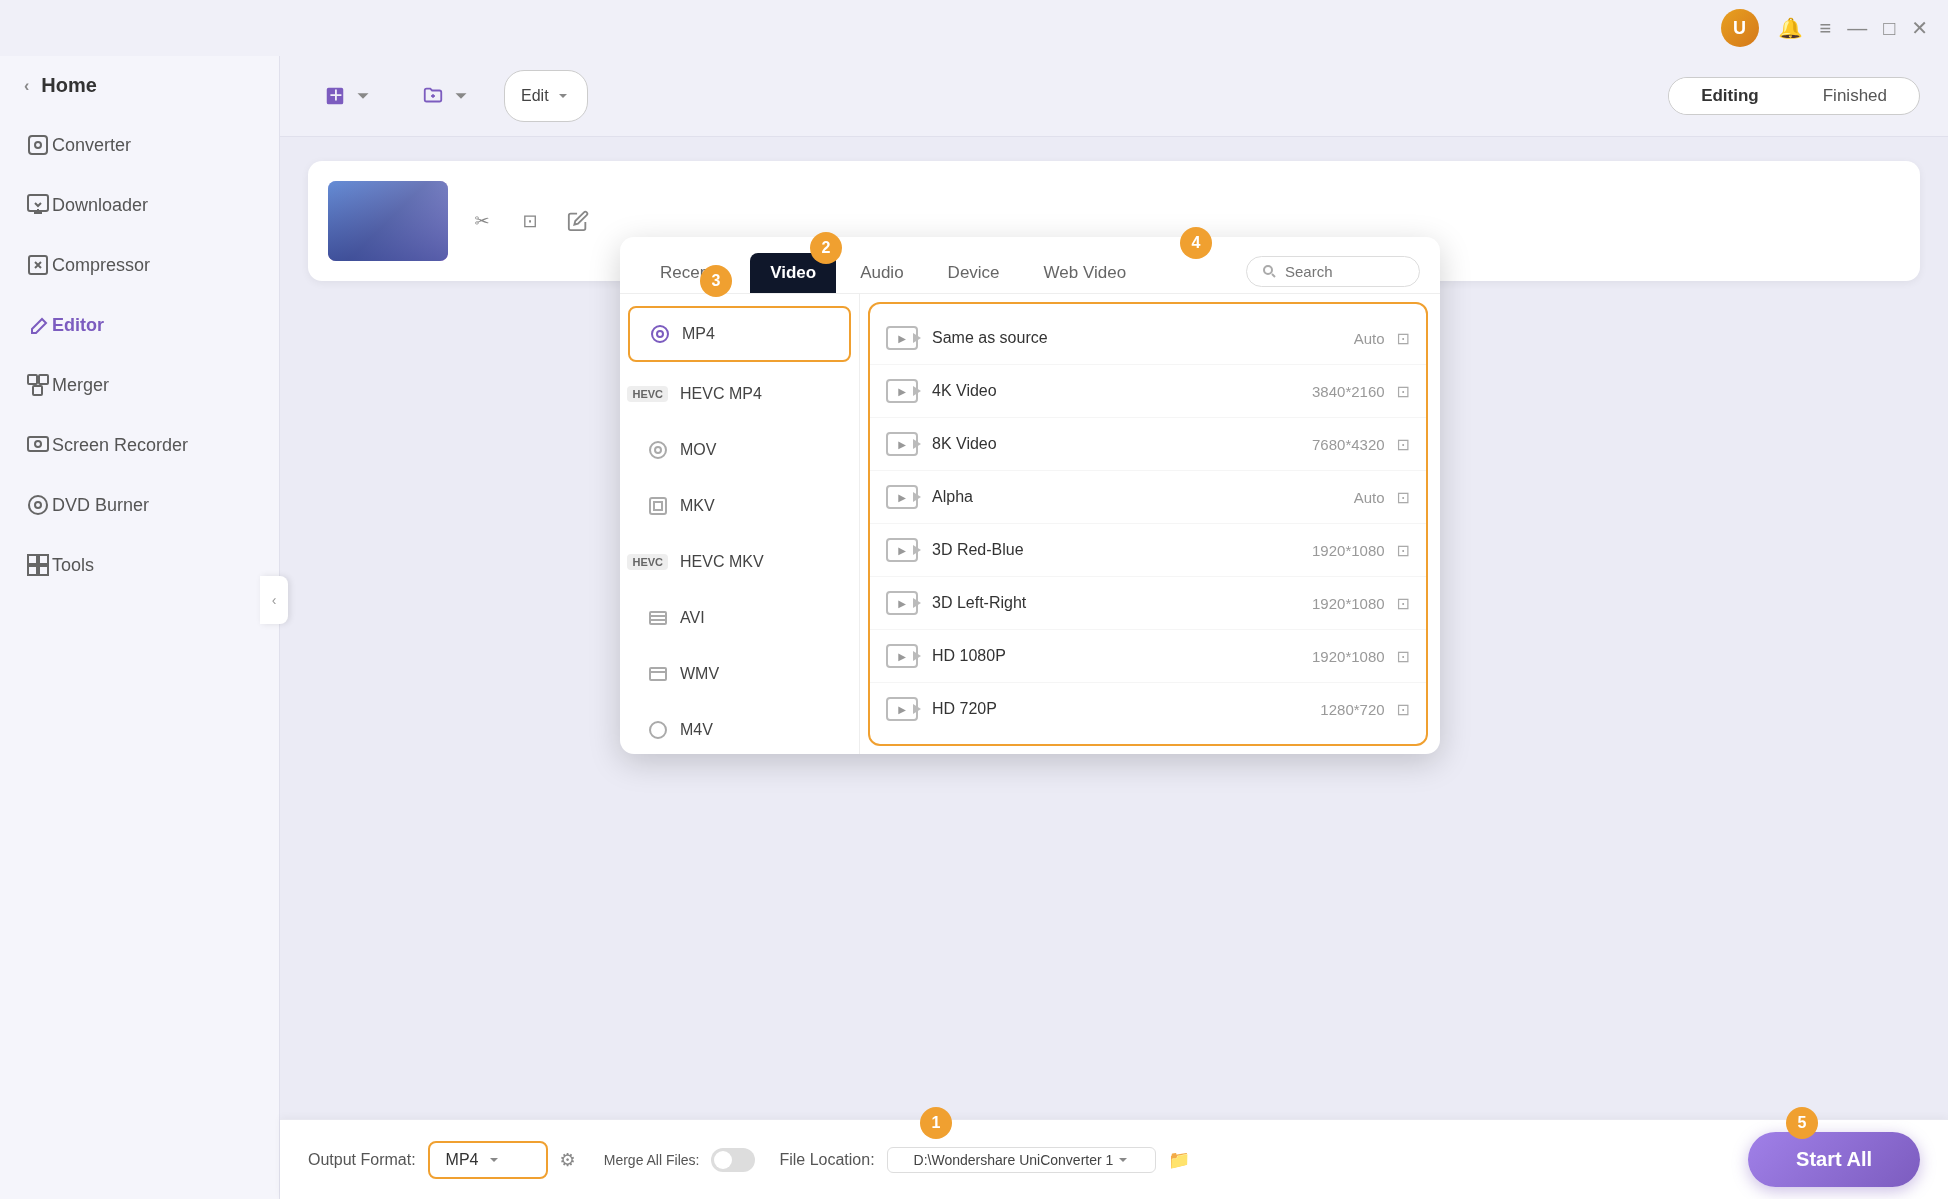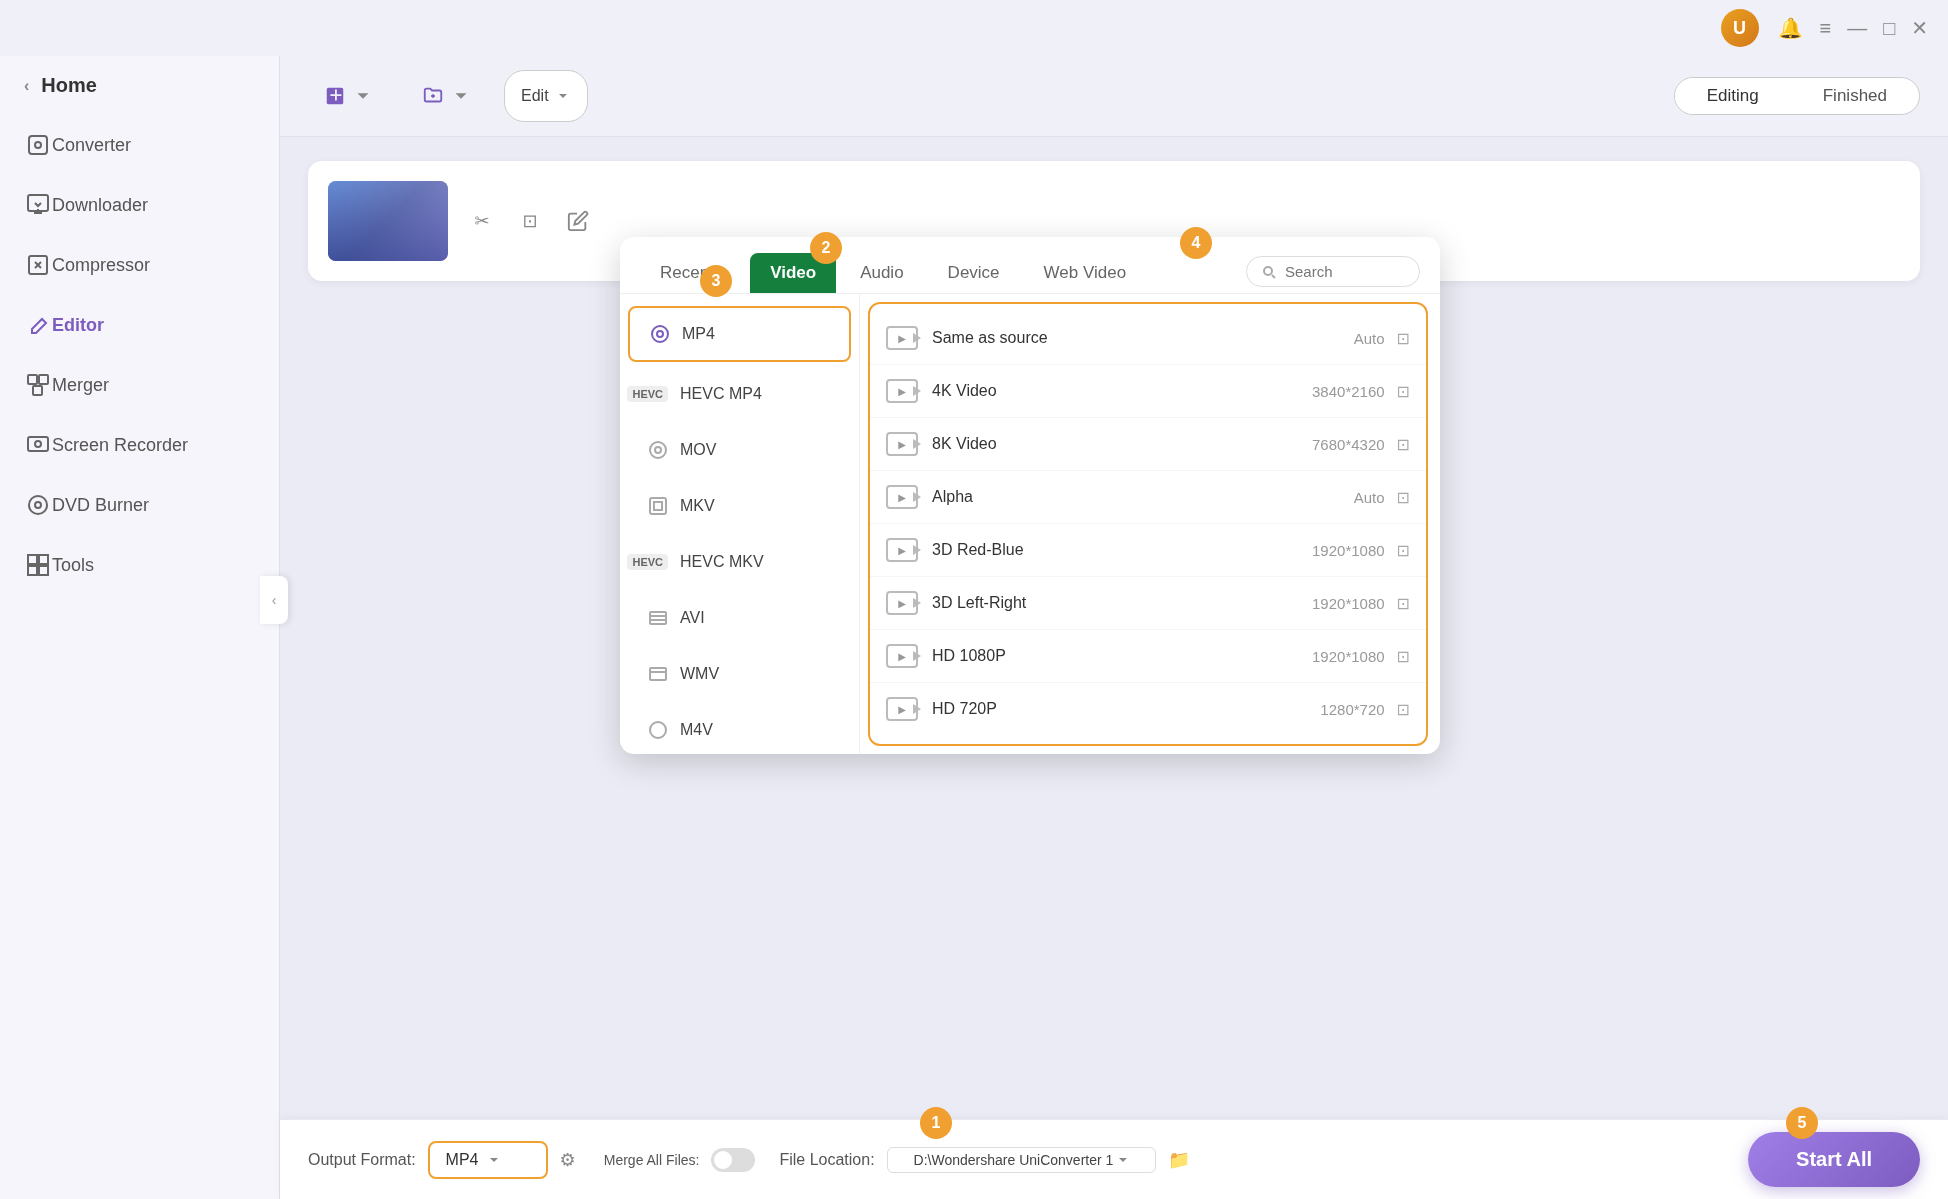--- a/index.html
+++ b/index.html
@@ -137,21 +137,21 @@
     }
     .tab-item {
       padding: 8px 32px;
       font-size: 17px;
       cursor: pointer;
       color: #555;
     }
     .tab-item.active {
       background: white;
       color: #333;
-      font-weight: 400;
+      font-weight: 700;
       border-radius: 22px;
     }
 
     
     .content {
       padding: 24px 28px;
       position: relative;
     }
 
     
@@ -209,26 +209,26 @@
     .format-tab {
       padding: 10px 20px;
       font-size: 17px;
       cursor: pointer;
       color: #666;
       border-radius: 8px 8px 0 0;
       position: relative;
     }
     .format-tab.active {
       color: white;
-      background: #15803d;
+      background: #0f172a;
       font-weight: 600;
     }
     .format-search {
       margin-left: auto;
-      display: flex; align-items: flex-end; gap: 8px;
+      display: flex; align-items: center; gap: 8px;
       border: 1.5px solid #ddd;
       border-radius: 20px;
       padding: 6px 14px;
       margin-bottom: 4px;
     }
     .format-search input {
       border: none; outline: none; font-size: 15px; color: #888; width: 120px;
     }
 
     

